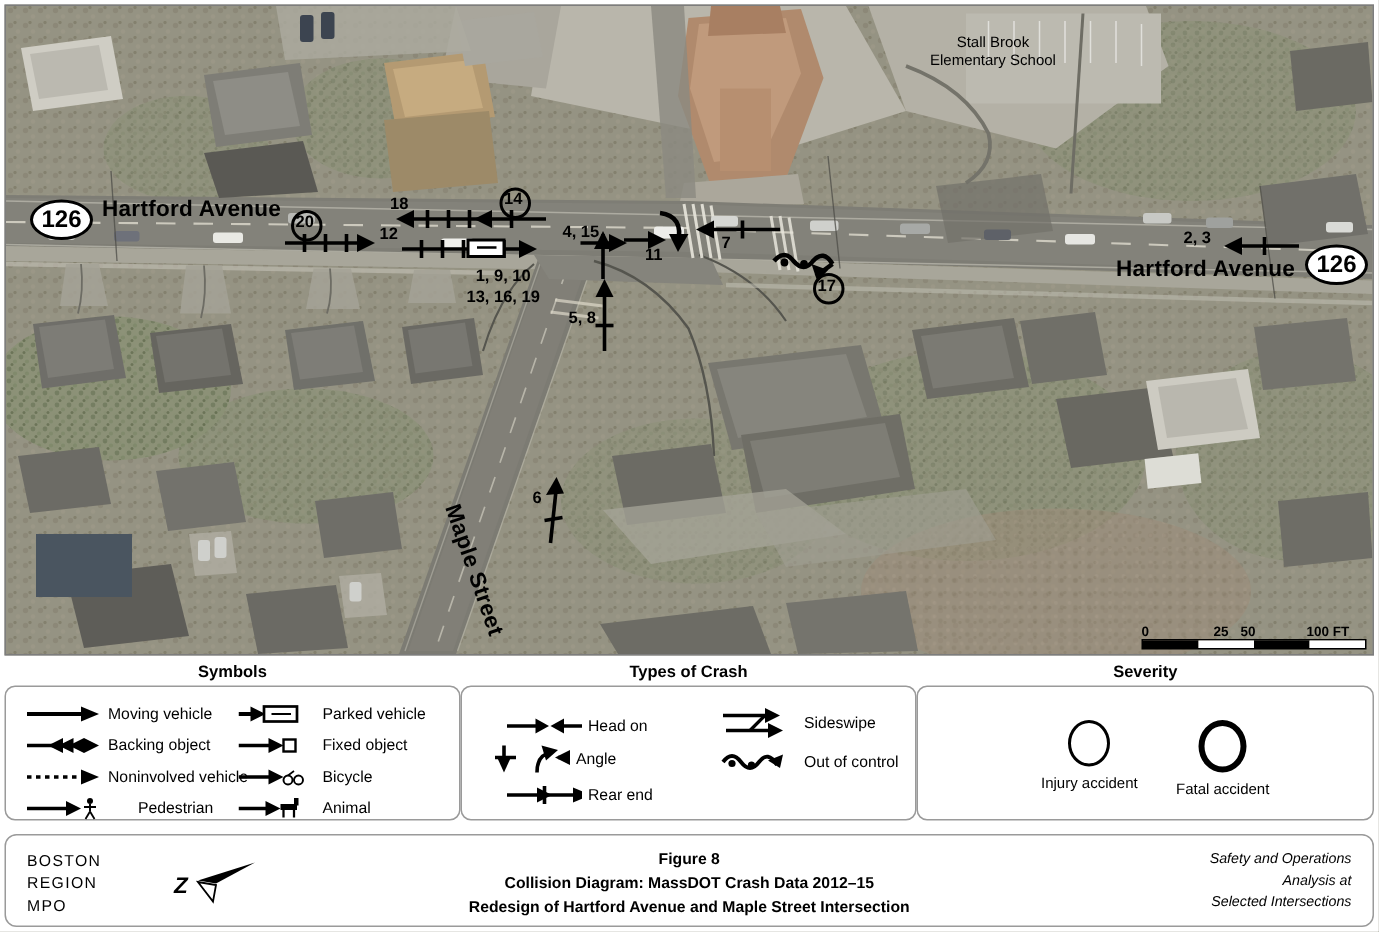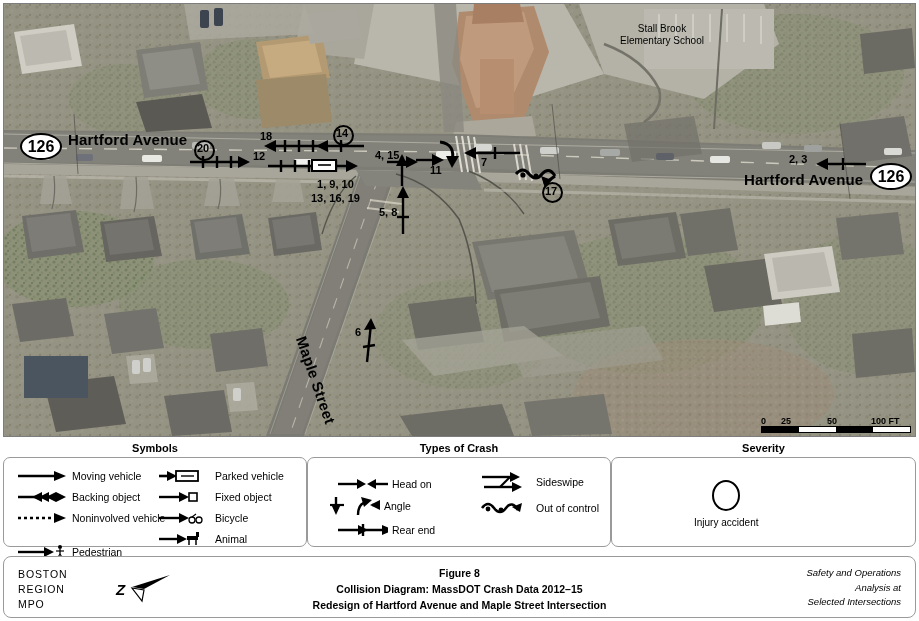--- a/index.html
+++ b/index.html
@@ -387,21 +387,21 @@
     <div class="mlabel crashnum" style="left:426px;top:160px;">11</div>
     <div class="mlabel crashnum" style="left:477px;top:152px;">7</div>
     <div class="mlabel crashnum" style="left:541px;top:181px;z-index:5;">17</div>
     <div class="mlabel crashnum" style="left:785px;top:149px;">2, 3</div>
     <div class="mlabel crashnum" style="left:375px;top:202px;">5, 8</div>
     <div class="mlabel crashnum" style="left:351px;top:322px;">6</div>
 
     <div class="scale" style="left:757px;top:410px;width:152px;">
       <div class="ticks">
         <span style="left:0;">0</span>
-        <span style="left:20px;">25</span>
+        <span style="left:48px;">25</span>
         <span style="left:66px;">50</span>
         <span style="left:110px;">100 FT</span>
       </div>
       <div class="bar">
         <i class="on"></i>
           <i class="off"></i>
           <i class="on"></i>
           <i class="off"></i>
       </div>
     </div>
@@ -475,21 +475,21 @@
                 <line x1="0" y1="7" x2="22" y2="7" stroke="#000" stroke-width="2.4"></line>
                 <polygon points="30,7 20,2 20,12" fill="#000"></polygon>
                 <circle cx="33" cy="9" r="3" fill="none" stroke="#000" stroke-width="1.3"></circle>
                 <circle cx="40" cy="9" r="3" fill="none" stroke="#000" stroke-width="1.3"></circle>
                 <line x1="33" y1="6" x2="37" y2="3" stroke="#000" stroke-width="1.1"></line>
               </svg>
           </span>
           <span class="tx">Bicycle</span>
         </div>
 
-        <div class="lrow" style="left:12px;top:86px;">
+        <div class="lrow" style="left:12px;top:73px;gap:20px;">
           <span class="gl">
             <svg width="52" height="16">
                 <line x1="2" y1="8" x2="30" y2="8" stroke="#000" stroke-width="2.4"></line>
                 <polygon points="38,8 28,3 28,13" fill="#000"></polygon>
                 <circle cx="44" cy="3" r="2" fill="#000"></circle>
                 <line x1="44" y1="5" x2="44" y2="10" stroke="#000" stroke-width="1.3"></line>
                 <line x1="40" y1="7" x2="48" y2="7" stroke="#000" stroke-width="1.2"></line>
                 <line x1="44" y1="10" x2="41" y2="15" stroke="#000" stroke-width="1.2"></line>
                 <line x1="44" y1="10" x2="47" y2="15" stroke="#000" stroke-width="1.2"></line>
               </svg>
@@ -585,20 +585,24 @@
       </div>
     </div>
 
     <div class="lpanel sev">
       <div class="lhead">Severity</div>
       <div class="lbody">
         <div class="sevitem" style="left:82px;top:22px;">
           <div class="ring" style="width:24px;height:27px;"></div>
           <div class="cap">Injury accident</div>
         </div>
+        <div class="sevitem" style="left:172px;top:22px;">
+          <div class="ring fatal" style="width:24px;height:27px;"></div>
+          <div class="cap">Fatal accident</div>
+        </div>
       </div>
     </div>
 
   </div>
 
   <div class="footer">
     <div class="mpo">
       <span>BOSTON</span><br>
       <span>REGION</span><br>
       <span>MPO</span>

